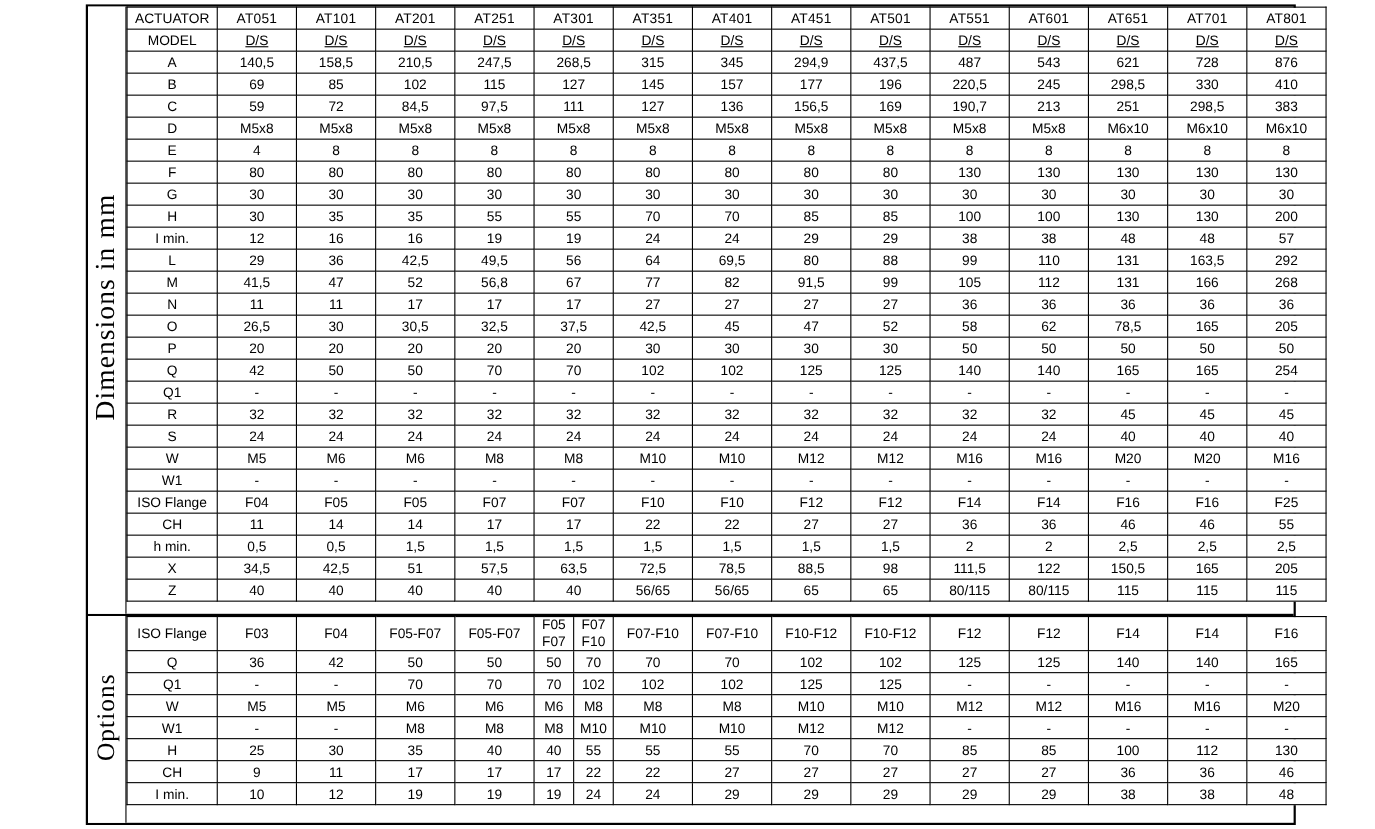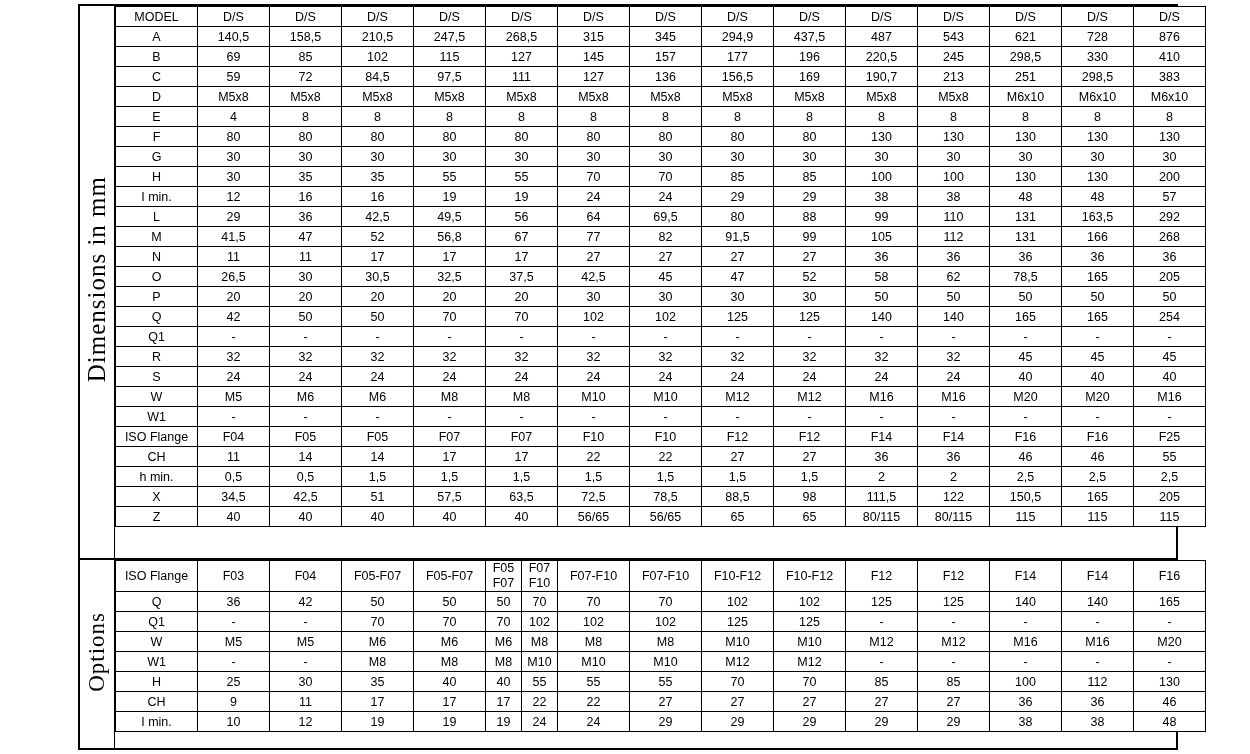--- a/index.html
+++ b/index.html
@@ -51,20 +51,21 @@
   .hdr-actuator {
     font-size: 12.5px;
   }
   .model-name {
     font-size: 17px;
     font-weight: bold;
     letter-spacing: 0.2px;
   }
   .ds {
     font-size: 12.5px;
+    text-decoration: underline;
   }
   .teal { color: #1f7a6c; margin-top: 22px; }
   .blue { color: #16557f; }
   .side-label-cell {
     width: 34px;
     border: 1px solid #000;
     vertical-align: middle;
     text-align: center;
     padding: 0;
     background: #fff;
@@ -144,20 +145,37 @@
               <col class="col-model">
               <col class="col-model">
             <col class="col-model">
               <col class="col-model">
               <col class="col-model">
               <col class="col-model">
             <col class="col-model">
               <col class="col-model">
           </colgroup>
           <tbody>
+            <tr>
+              <td class="hdr-actuator">ACTUATOR</td>
+              <td class="model-name">AT051</td>
+              <td class="model-name">AT101</td>
+              <td class="model-name">AT201</td>
+              <td class="model-name">AT251</td>
+              <td class="model-name">AT301</td>
+              <td class="model-name">AT351</td>
+              <td class="model-name">AT401</td>
+              <td class="model-name">AT451</td>
+              <td class="model-name">AT501</td>
+              <td class="model-name">AT551</td>
+              <td class="model-name">AT601</td>
+              <td class="model-name">AT651</td>
+              <td class="model-name">AT701</td>
+              <td class="model-name">AT801</td>
+            </tr>
             <tr>
               <td class="hdr-actuator">MODEL</td>
               <td class="ds">D/S</td>
               <td class="ds">D/S</td>
               <td class="ds">D/S</td>
               <td class="ds">D/S</td>
               <td class="ds">D/S</td>
               <td class="ds">D/S</td>
               <td class="ds">D/S</td>
               <td class="ds">D/S</td>

